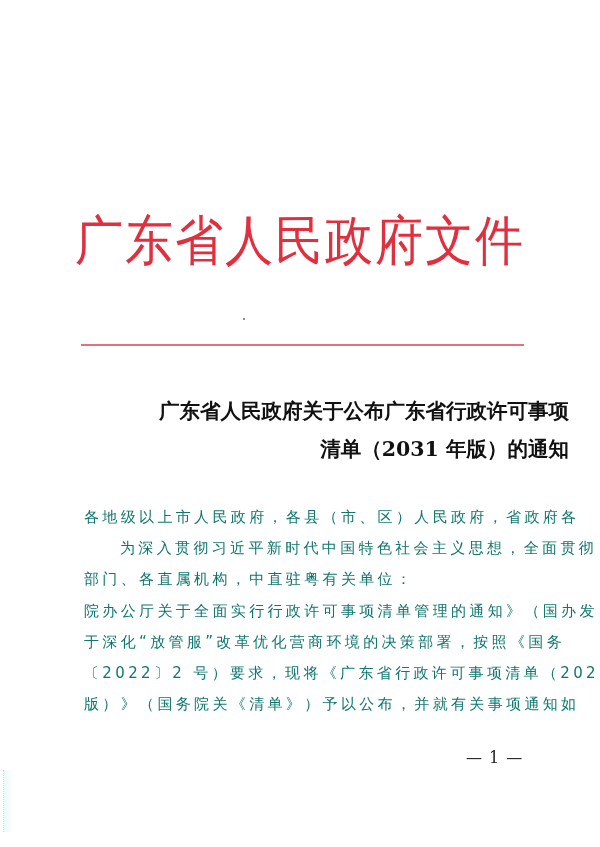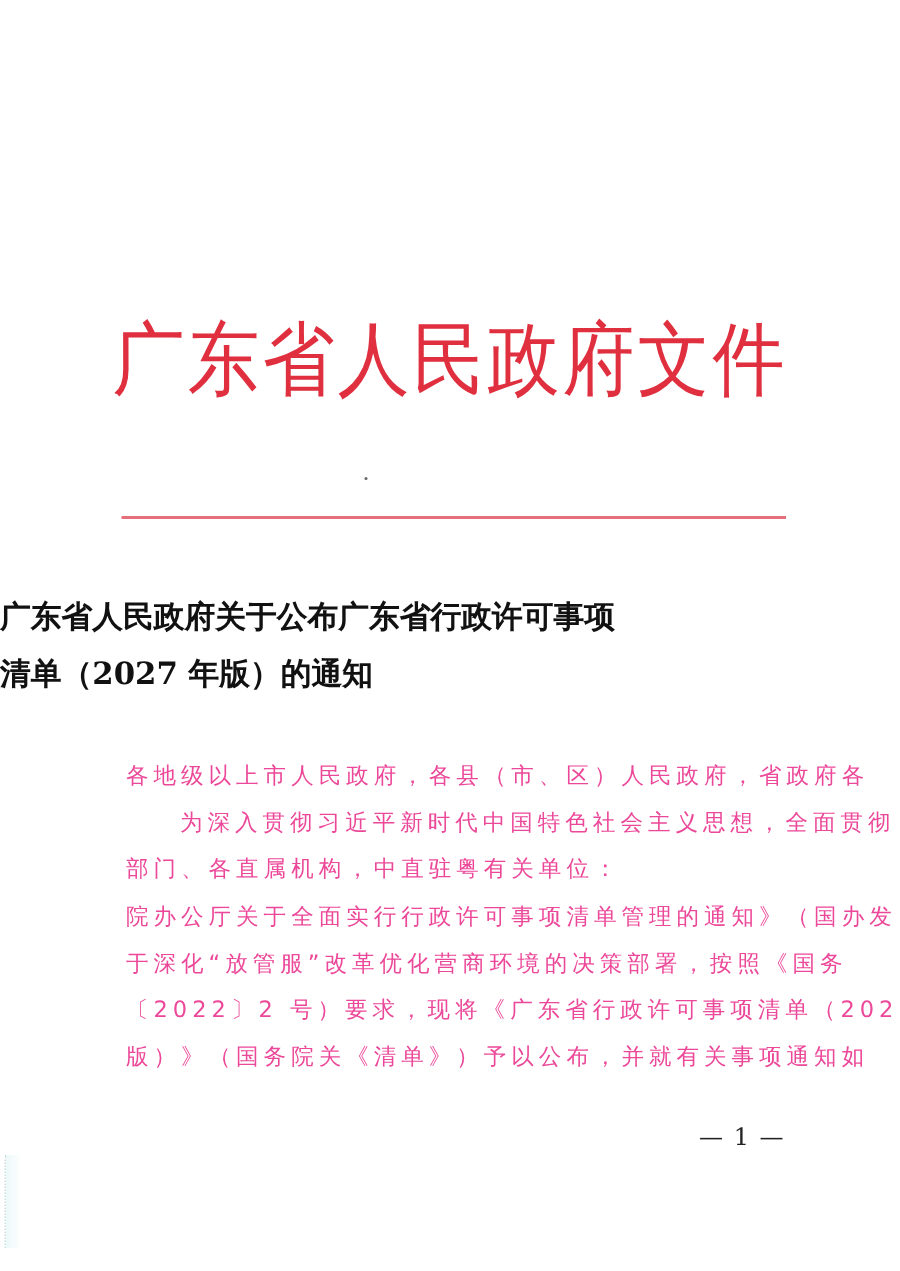--- a/index.html
+++ b/index.html
@@ -53,38 +53,38 @@
     top: 344px;
     width: 443px;
     height: 2px;
     background: #e5707b;
   }
   .doc-title {
     position: absolute;
     left: 0;
     top: 392px;
     width: 569px;
-    text-align: left;
+    text-align: right;
     font-family: "DejaVu Serif", "Liberation Serif", serif;
     font-weight: bold;
     font-size: 20.5px;
     line-height: 38px;
     color: #111;
   }
   .doc-title .line { display: block; white-space: nowrap; }
   .body-text {
     position: absolute;
     left: 84px;
     top: 502px;
     width: 440px;
     font-family: "DejaVu Sans", "Liberation Sans", sans-serif;
     font-size: 15px;
     line-height: 31.2px;
     letter-spacing: 3.35px;
-    color: #ec4899;
+    color: #0f766e;
   }
   .body-text .line { display: block; white-space: nowrap; }
   .body-text .indent { padding-left: 36px; }
   .page-number {
     position: absolute;
     left: 466px;
     top: 748px;
     font-family: "DejaVu Serif", "Liberation Serif", serif;
     font-size: 16px;
     color: #222;
@@ -106,21 +106,21 @@
 <div class="page">
 
   <div class="masthead">广东省人民政府文件</div>
 
   <div class="dot-mark"></div>
 
   <div class="red-rule"></div>
 
   <div class="doc-title">
     <span class="line">广东省人民政府关于公布广东省行政许可事项</span>
-    <span class="line">清单（2027 年版）的通知</span>
+    <span class="line">清单（2031 年版）的通知</span>
   </div>
 
   <div class="body-text">
     <span class="line">各地级以上市人民政府，各县（市、区）人民政府，省政府各</span>
     <span class="line indent">为深入贯彻习近平新时代中国特色社会主义思想，全面贯彻</span>
     <span class="line">部门、各直属机构，中直驻粤有关单位：</span>
     <span class="line">院办公厅关于全面实行行政许可事项清单管理的通知》（国办发</span>
     <span class="line">于深化“放管服”改革优化营商环境的决策部署，按照《国务</span>
     <span class="line">〔2022〕2 号）要求，现将《广东省行政许可事项清单（2022 年</span>
     <span class="line">版）》（国务院关《清单》）予以公布，并就有关事项通知如</span>

